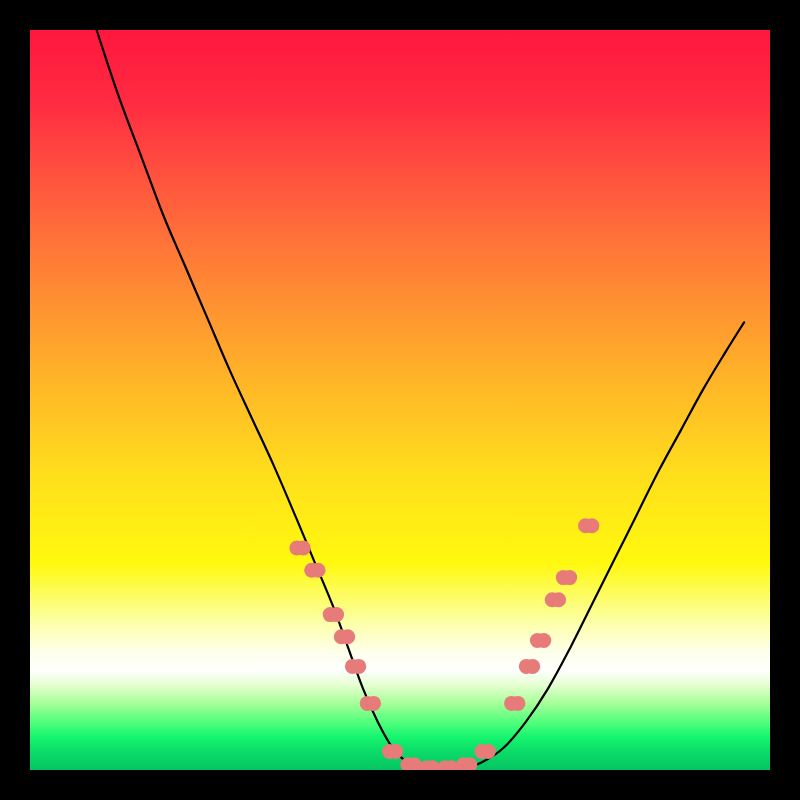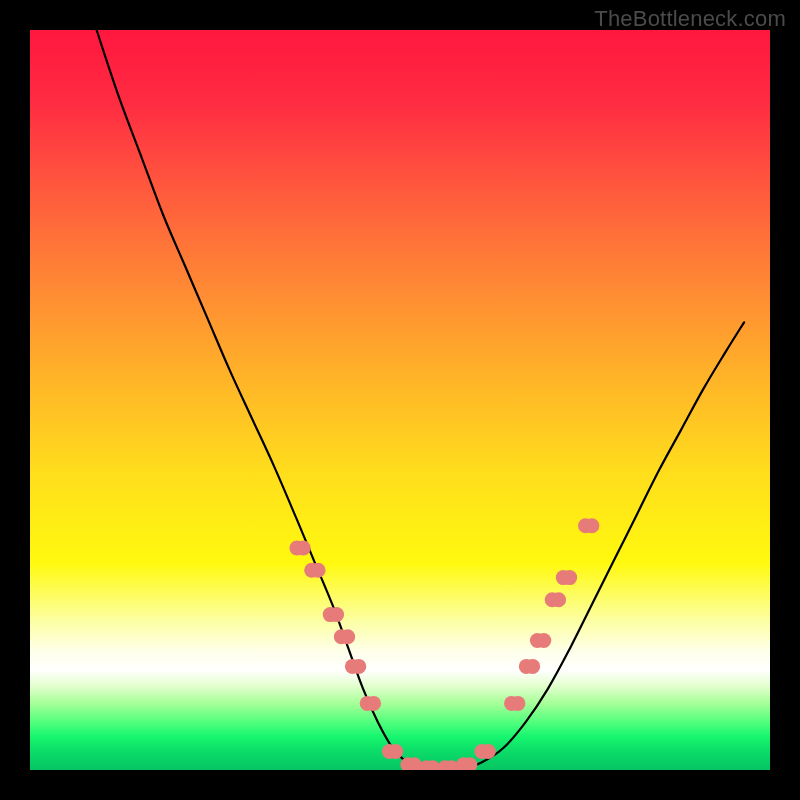--- a/index.html
+++ b/index.html
@@ -31,21 +31,20 @@
   svg {
     position: absolute;
     top: 0;
     left: 0;
   }
 </style>
 </head>
 <body>
 
 <div class="stage">
-  <div class="watermark">TheBottleneck.com</div>
   <svg id="plot" width="800" height="800" viewBox="0 0 800 800">
     <defs>
       <linearGradient id="bg-grad" x1="0" y1="0" x2="0" y2="1">
           <stop offset="0%" stop-color="#ff173e"></stop>
           <stop offset="10%" stop-color="#ff2c42"></stop>
           <stop offset="22%" stop-color="#ff5b3d"></stop>
           <stop offset="35%" stop-color="#ff8a34"></stop>
           <stop offset="48%" stop-color="#ffb727"></stop>
           <stop offset="60%" stop-color="#ffde1c"></stop>
           <stop offset="72%" stop-color="#fff90e"></stop>

